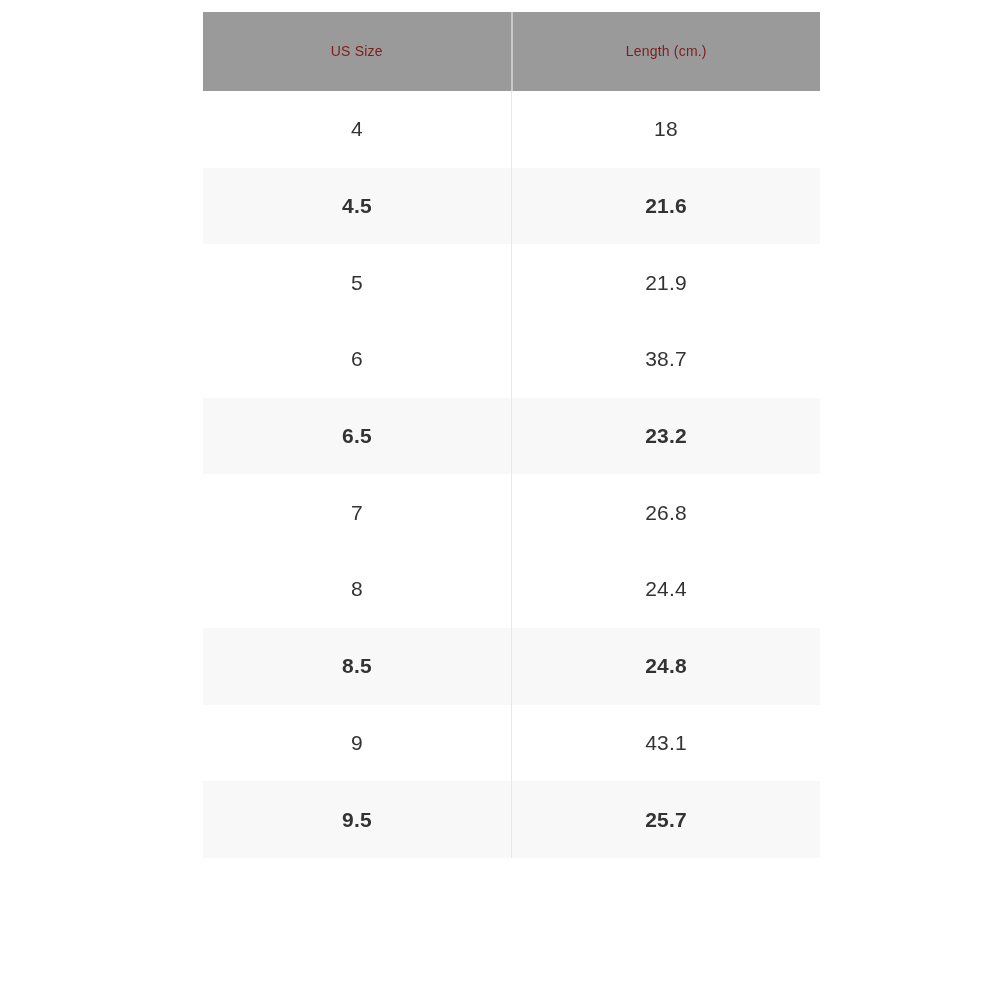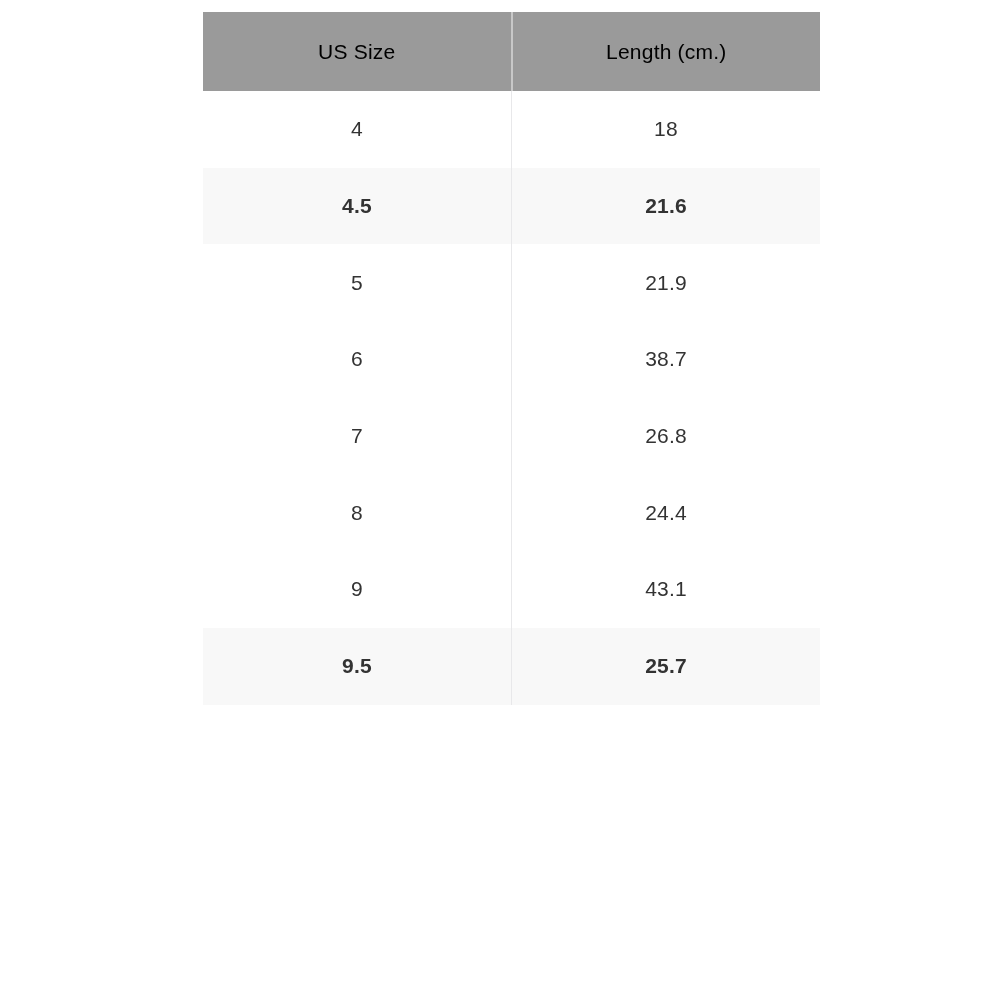--- a/index.html
+++ b/index.html
@@ -35,22 +35,22 @@
     width: 50%;
     text-align: center;
     vertical-align: middle;
     padding: 0;
   }
 
   
   .size-table thead th {
     height: 79px;
     background: #9a9a9a;
-    color: #000000;
-    font-size: 21px;
+    color: #7f1d1d;
+    font-size: 14px;
     font-weight: 400;
     letter-spacing: 0.2px;
     line-height: 79px;
   }
 
   .size-table thead th.col-us {
     border-right: 2px solid #c8c8c8;
   }
 
   
@@ -94,27 +94,35 @@
           <td class="col-len">21.6</td>
         </tr>
         <tr>
           <td class="col-us">5</td>
           <td class="col-len">21.9</td>
         </tr>
         <tr>
           <td class="col-us">6</td>
           <td class="col-len">38.7</td>
         </tr>
+        <tr class="striped">
+          <td class="col-us">6.5</td>
+          <td class="col-len">23.2</td>
+        </tr>
         <tr>
           <td class="col-us">7</td>
           <td class="col-len">26.8</td>
         </tr>
         <tr>
           <td class="col-us">8</td>
           <td class="col-len">24.4</td>
+        </tr>
+        <tr class="striped">
+          <td class="col-us">8.5</td>
+          <td class="col-len">24.8</td>
         </tr>
         <tr>
           <td class="col-us">9</td>
           <td class="col-len">43.1</td>
         </tr>
         <tr class="striped">
           <td class="col-us">9.5</td>
           <td class="col-len">25.7</td>
         </tr>
       </tbody>

